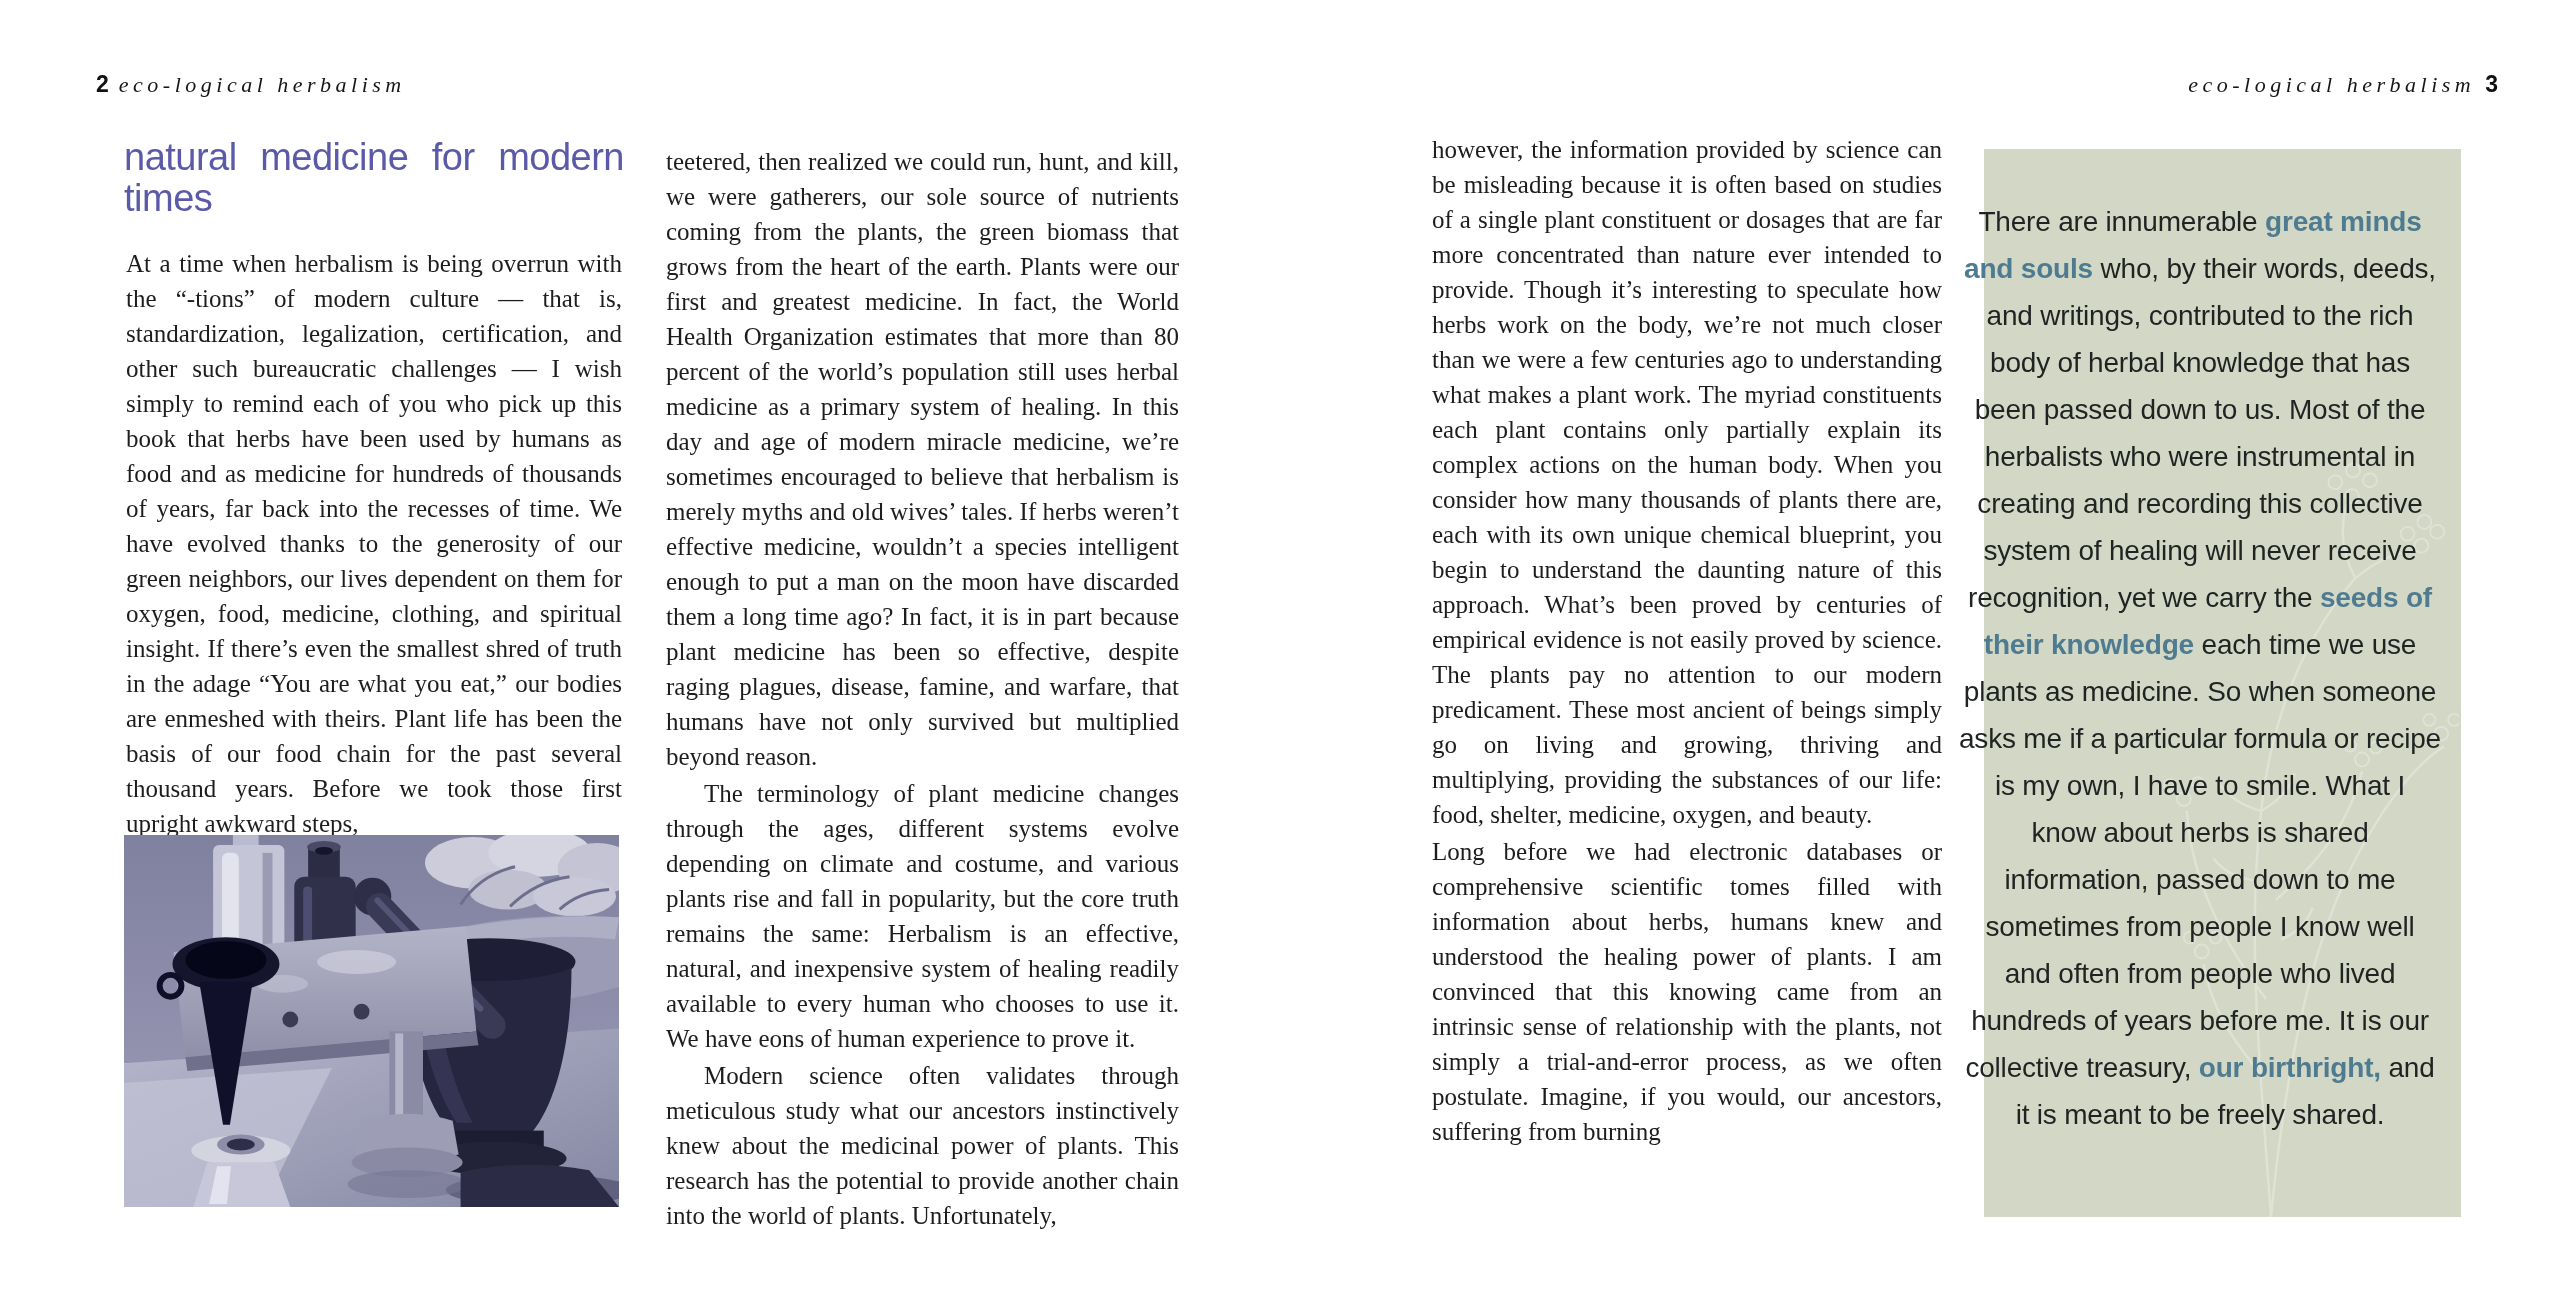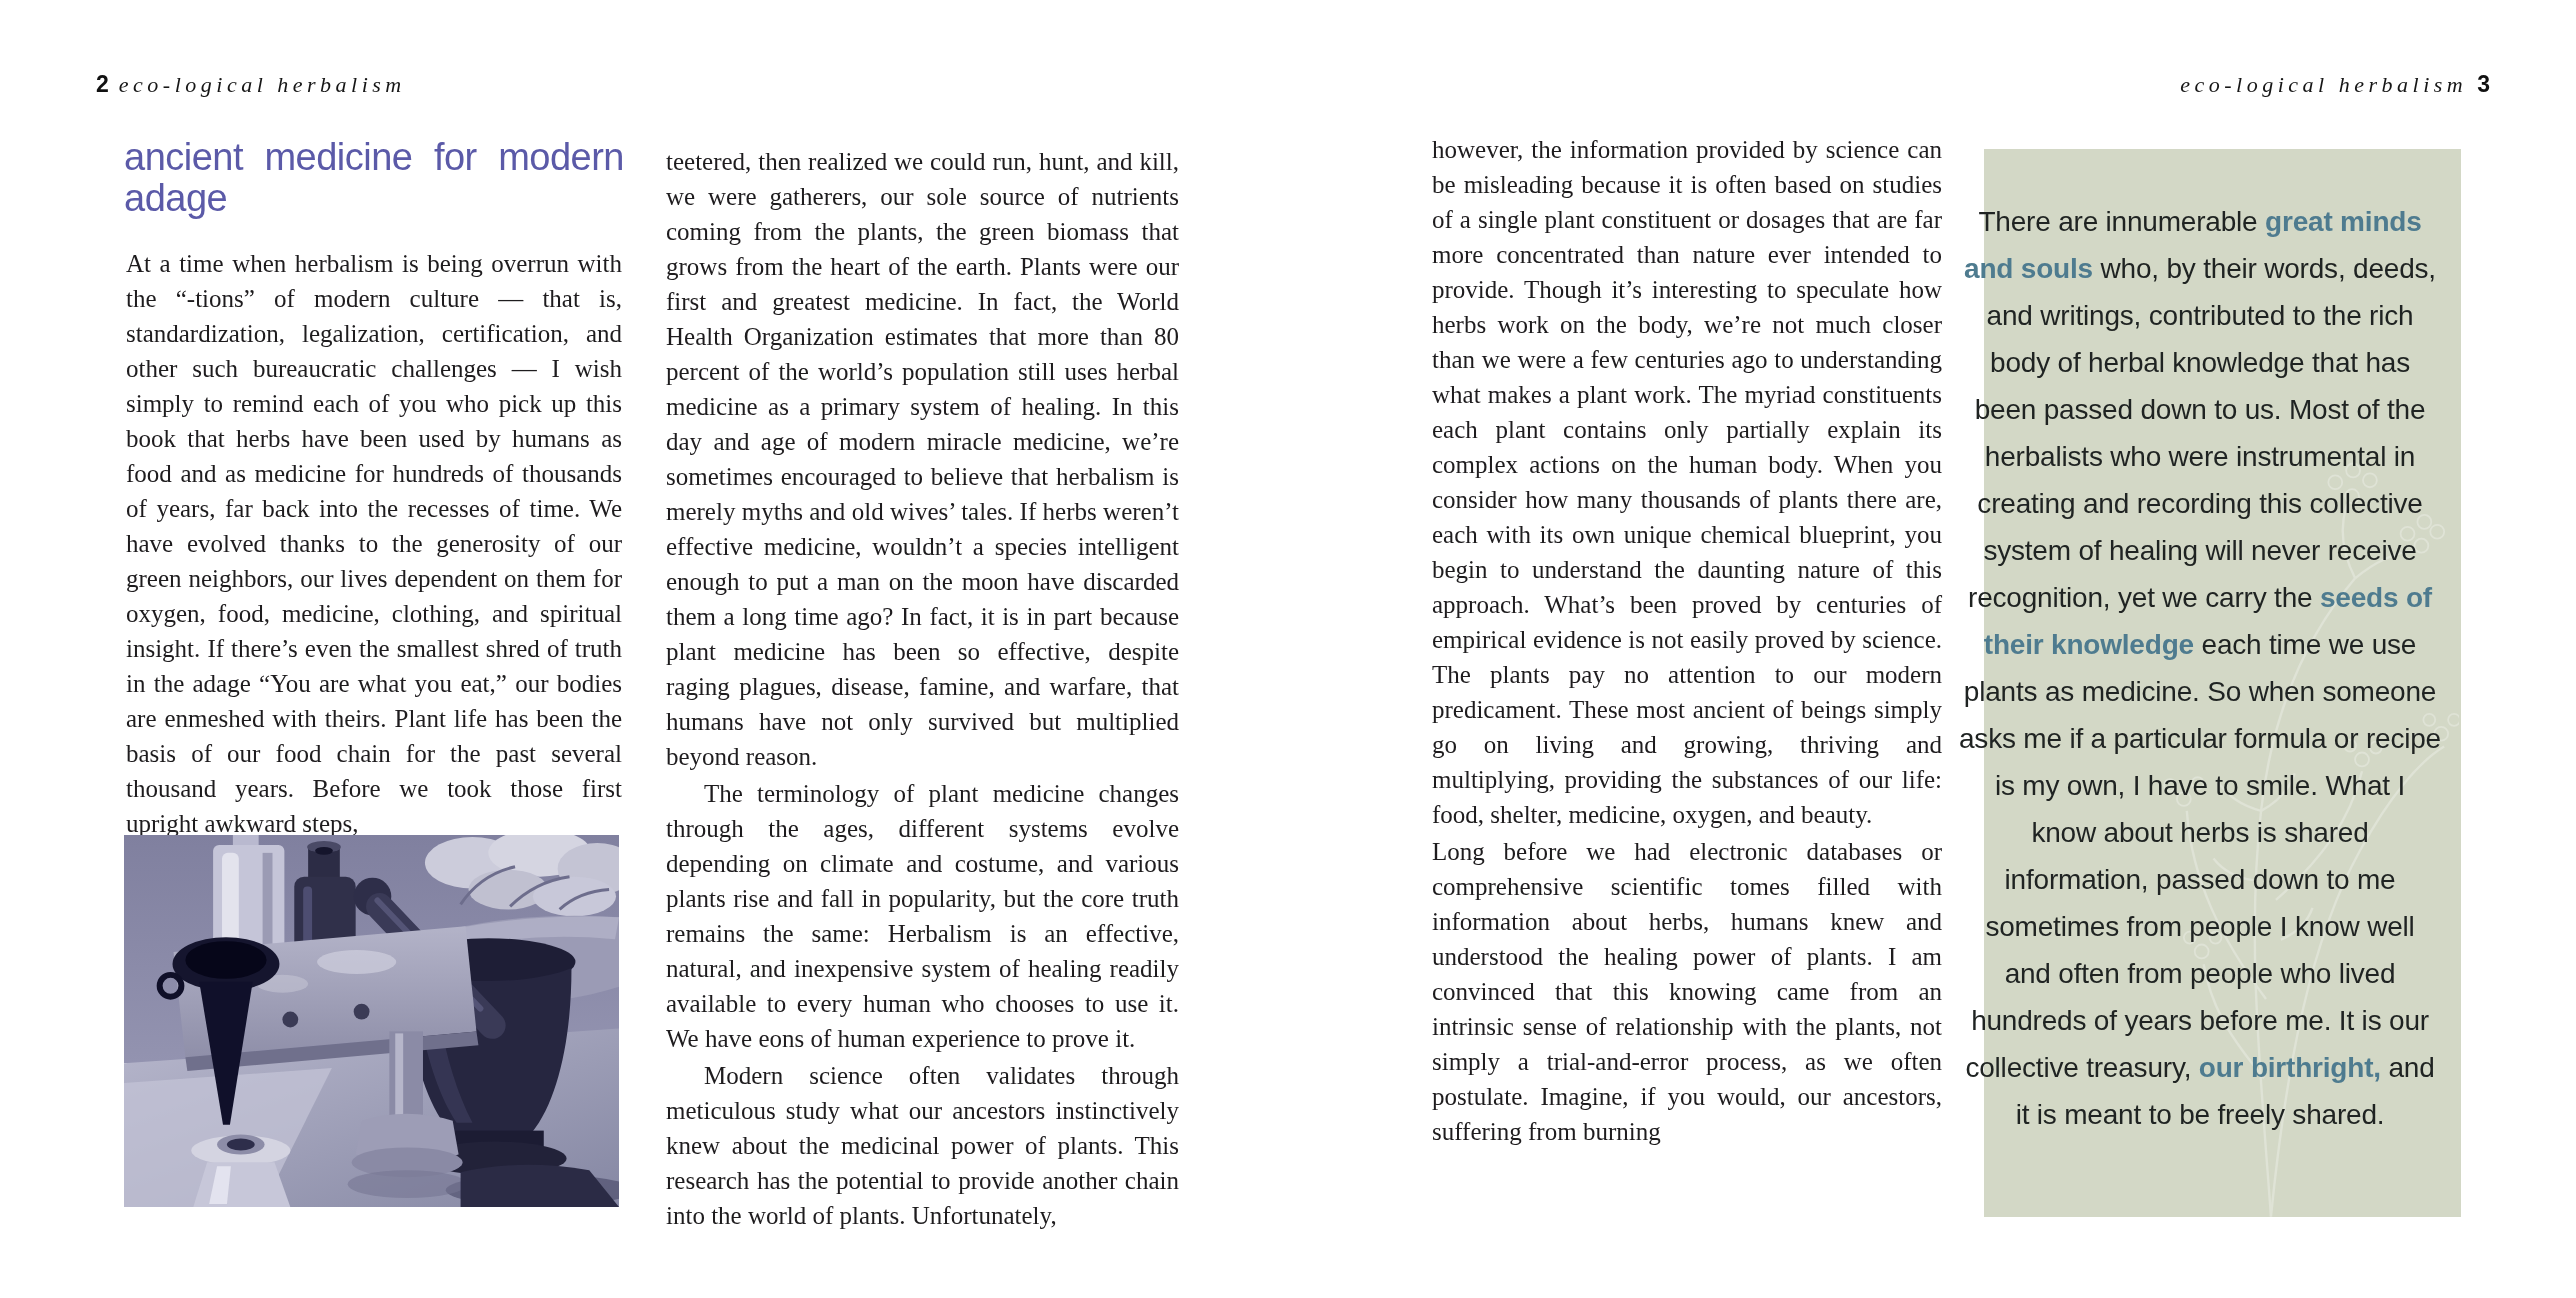--- a/index.html
+++ b/index.html
@@ -5,21 +5,21 @@
   html,body{margin:0;padding:0;background:#ffffff;}
   .spread{
     position:relative;width:2576px;height:1299px;background:#ffffff;overflow:hidden;
     font-family:"Liberation Serif", serif;color:#1e1c1e;border-radius:30px;
   }
   
   .runhead{position:absolute;top:71px;white-space:nowrap;}
   .runhead .folio{font-family:"Liberation Sans", sans-serif;font-weight:bold;font-size:23px;color:#111;}
   .runhead .rtitle{font-family:"Liberation Serif", serif;font-style:italic;font-size:22px;letter-spacing:4.5px;color:#161616;margin:0 10px;}
   .runhead-left{left:96px;}
-  .runhead-right{right:86px;}
+  .runhead-right{right:78px;}
   
   .sec-head{
     font-family:"Liberation Sans", sans-serif;font-weight:400;
     font-size:38px;line-height:41px;color:#5b5aa8;letter-spacing:-0.5px;
   }
   
   .col{position:absolute;width:517px;font-size:25px;line-height:35px;text-align:justify;}
   .col p{margin:2px;}
   .col p.indent{text-indent:38px;}
   .col1{left:124px;top:137px;width:500px;}
@@ -46,21 +46,21 @@
 <div class="spread">
 
   <div class="runhead runhead-left">
     <span class="folio">2</span><span class="rtitle">eco-logical herbalism</span>
   </div>
   <div class="runhead runhead-right">
     <span class="rtitle">eco-logical herbalism</span><span class="folio">3</span>
   </div>
 
   <div class="col col1">
-    <div class="sec-head">ancient medicine for modern adage</div>
+    <div class="sec-head">natural medicine for modern times</div>
     <p>At a time when herbalism is being overrun with the “-tions” of modern culture — that is, standardization, legalization, certification, and other such bureaucratic challenges — I wish simply to remind each of you who pick up this book that herbs have been used by humans as food and as medicine for hundreds of thousands of years, far back into the recesses of time. We have evolved thanks to the generosity of our green neighbors, our lives dependent on them for oxygen, food, medicine, clothing, and spiritual insight. If there’s even the smallest shred of truth in the adage “You are what you eat,” our bodies are enmeshed with theirs. Plant life has been the basis of our food chain for the past several thousand years. Before we took those first upright awkward steps,</p>
   </div>
 
   <div class="col col2">
     <p>teetered, then realized we could run, hunt, and kill, we were gatherers, our sole source of nutrients coming from the plants, the green biomass that grows from the heart of the earth. Plants were our first and greatest medicine. In fact, the World Health Organization estimates that more than 80 percent of the world’s population still uses herbal medicine as a primary system of healing. In this day and age of modern miracle medicine, we’re sometimes encouraged to believe that herbalism is merely myths and old wives’ tales. If herbs weren’t effective medicine, wouldn’t a species intelligent enough to put a man on the moon have discarded them a long time ago? In fact, it is in part because plant medicine has been so effective, despite raging plagues, disease, famine, and warfare, that humans have not only survived but multiplied beyond reason.</p>
     <p class="indent">The terminology of plant medicine changes through the ages, different systems evolve depending on climate and costume, and various plants rise and fall in popularity, but the core truth remains the same: Herbalism is an effective, natural, and inexpensive system of healing readily available to every human who chooses to use it. We have eons of human experience to prove it.</p>
     <p class="indent">Modern science often validates through meticulous study what our ancestors instinctively knew about the medicinal power of plants. This research has the potential to provide another chain into the world of plants. Unfortunately,</p>
   </div>
 
   <div class="col col3">

